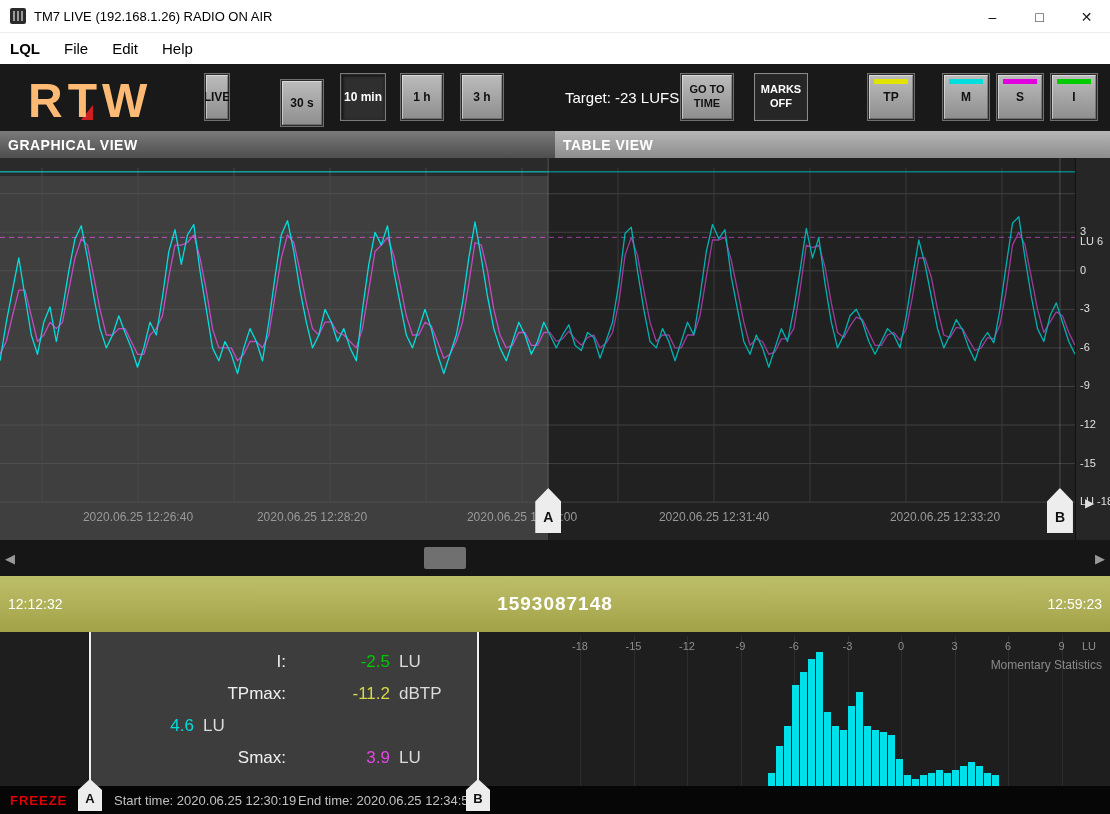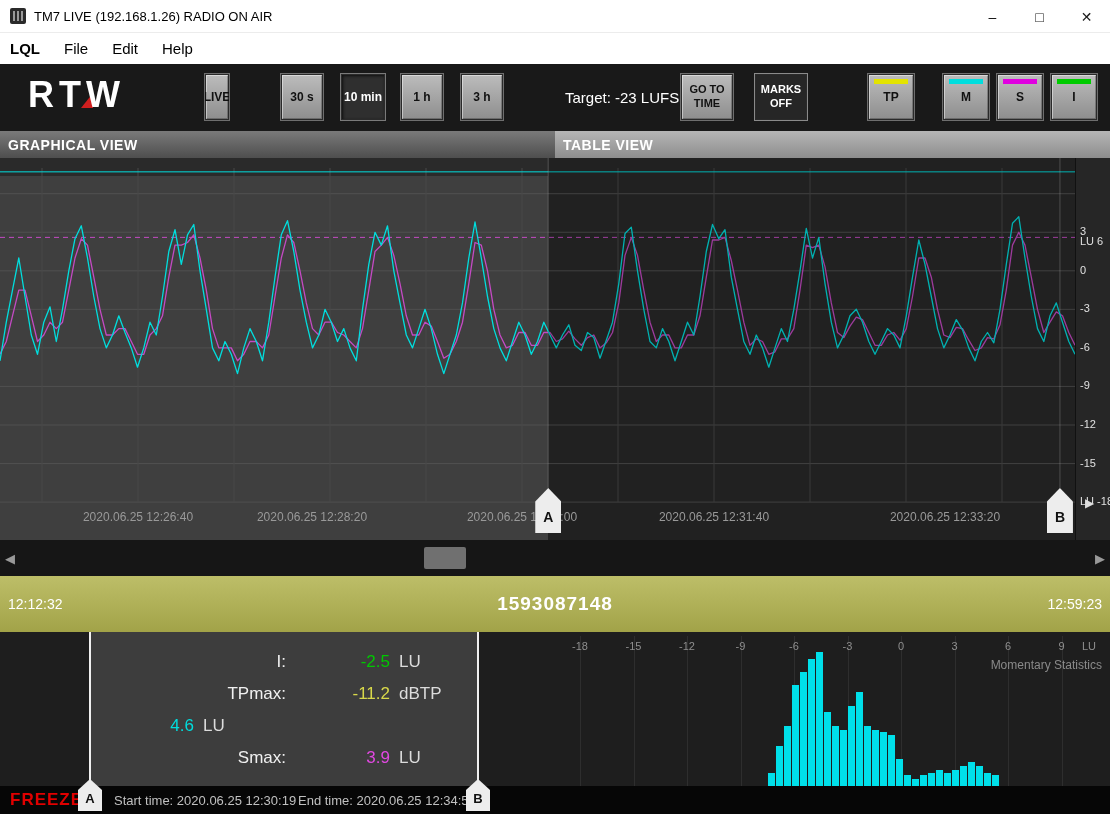--- a/index.html
+++ b/index.html
@@ -14,27 +14,27 @@
   .win-btn{width:47px;height:33px;display:flex;align-items:center;justify-content:center;font-size:14px;color:#1a1a1a;cursor:pointer;}
 
   
   #menubar{position:absolute;left:0;top:33px;width:1110px;height:31px;background:#fff;display:flex;align-items:center;}
   .menu-item{padding:0 12px;font-size:15px;color:#000;cursor:pointer;}
   .menu-item.bold{font-weight:bold;padding-left:10px;}
 
   
   #toolbar{position:absolute;left:0;top:64px;width:1110px;height:67px;background:#191919;}
   .logo{position:absolute;left:28px;top:13px;display:flex;align-items:flex-end;}
-  .logo-text{font-size:36px;line-height:1;font-weight:bold;color:#ffffff;letter-spacing:5px;position:relative;z-index:2;}
+  .logo-text{font-size:48px;line-height:1;font-weight:bold;color:#fdba74;letter-spacing:5px;position:relative;z-index:2;}
   .logo-tri{position:absolute;left:53px;bottom:5px;width:0;height:0;border-left:12px solid transparent;border-bottom:15px solid #cf1f1f;z-index:1;}
   .tbtn{position:absolute;top:10px;height:46px;background:linear-gradient(180deg,#bcbcbc,#8e8e8e);border:1px solid #2a2a2a;outline:1px solid #6e6e6e;box-shadow:inset 1px 1px 0 rgba(255,255,255,.45),inset -1px -1px 0 rgba(0,0,0,.25);color:#111;font-weight:bold;font-size:12px;display:flex;flex-direction:column;align-items:center;justify-content:center;text-align:center;line-height:1.25;cursor:pointer;box-sizing:border-box;padding:0 2px;}
   .tbtn.selected{background:#2f2f2f;color:#fff;box-shadow:inset 1px 1px 3px rgba(0,0,0,.7);outline:1px solid #7a7a7a;}
   .tbtn.dark{background:#262626;color:#fff;box-shadow:none;outline:1px solid #8a8a8a;}
   #btn-live{left:205px;width:24px;}
-  #btn-30s{left:281px;width:42px;}
+  #btn-30s{left:281px;width:42px;margin-top:6px;}
   #btn-10min{left:341px;width:44px;}
   #btn-1h{left:401px;width:42px;}
   #btn-3h{left:461px;width:42px;}
   .target-label{position:absolute;left:565px;top:0;height:67px;display:flex;align-items:center;color:#fff;font-size:15px;}
   #btn-goto{left:681px;width:52px;font-size:11px;}
   #btn-marks{left:755px;width:52px;font-size:11px;}
   .meter-btn{padding-top:0;}
   .meter-stripe{position:absolute;top:4px;left:5px;right:5px;height:5px;}
   #btn-tp{left:868px;width:46px;}
   #btn-m{left:943px;width:46px;}
@@ -82,21 +82,21 @@
   #vline-b{left:477px;}
   .hgrid{position:absolute;top:4px;height:150px;width:1px;background:#2e2e2e;}
   .hlabel{position:absolute;top:8px;transform:translateX(-50%);color:#8f8f8f;font-size:11px;}
   .hunit{position:absolute;top:8px;left:1082px;color:#8f8f8f;font-size:11px;}
   #histo-title{position:absolute;right:8px;top:26px;color:#8a8a8a;font-size:12px;}
   #histo-bars{position:absolute;left:768px;bottom:28px;height:134px;display:flex;align-items:flex-end;}
   .hbar{width:7px;margin-right:1px;flex:none;}
 
   
   #status-bar{position:absolute;left:0;top:154px;width:1110px;height:28px;background:#060606;}
-  #freeze-label{position:absolute;left:10px;top:0;height:28px;display:flex;align-items:center;color:#e00000;font-weight:bold;font-size:17px;letter-spacing:1px;}
+  #freeze-label{position:absolute;left:10px;top:0;height:28px;display:flex;align-items:center;color:#e00000;font-weight:bold;font-size:13px;letter-spacing:1px;}
   .status-text{position:absolute;top:0;height:28px;display:flex;align-items:center;color:#c0c0c0;font-size:13px;}
   #start-time{left:114px;}
   #end-time{left:298px;}
   .bottom-marker{position:absolute;top:147px;width:24px;height:32px;clip-path:polygon(50% 0,100% 34%,100% 100%,0 100%,0 34%);background:#ededed;display:flex;align-items:flex-end;justify-content:center;z-index:5;cursor:grab;}
   .bottom-marker span{font-weight:bold;font-size:13px;color:#111;margin-bottom:5px;}
   #marker-a{left:78px;}
   #marker-b{left:466px;}
 </style>
 </head>
 <body>

